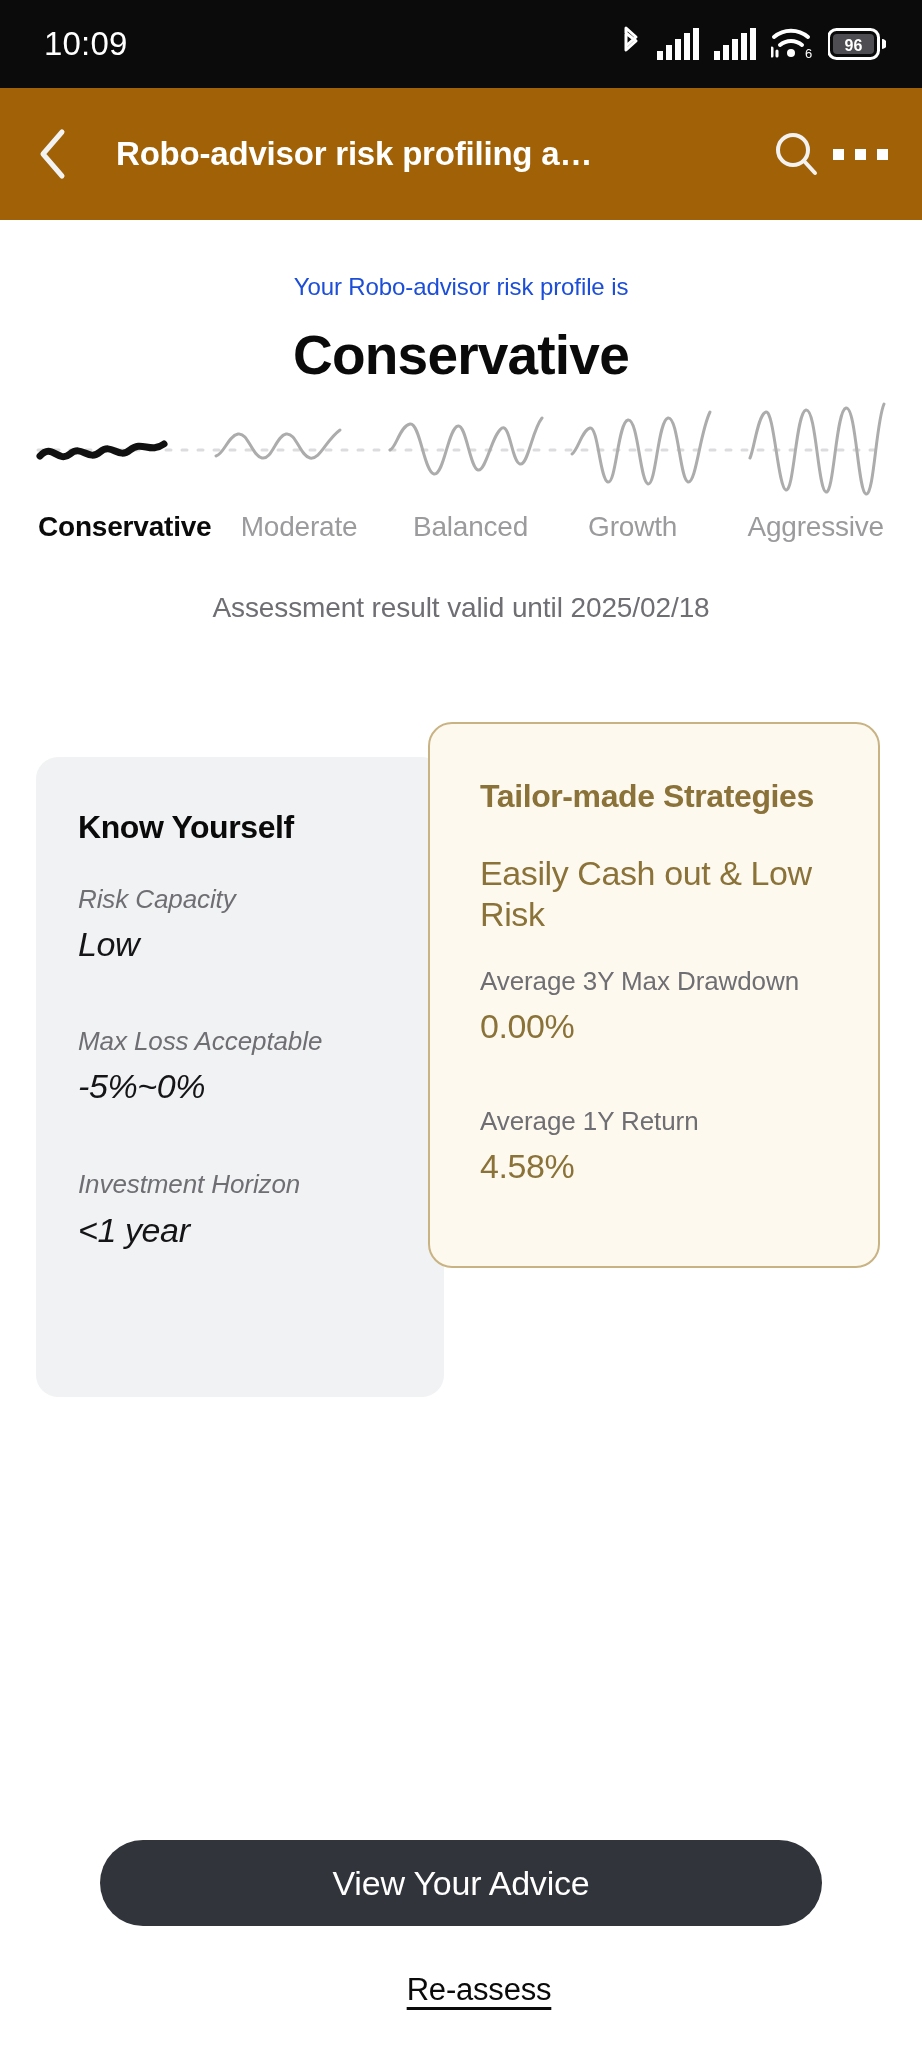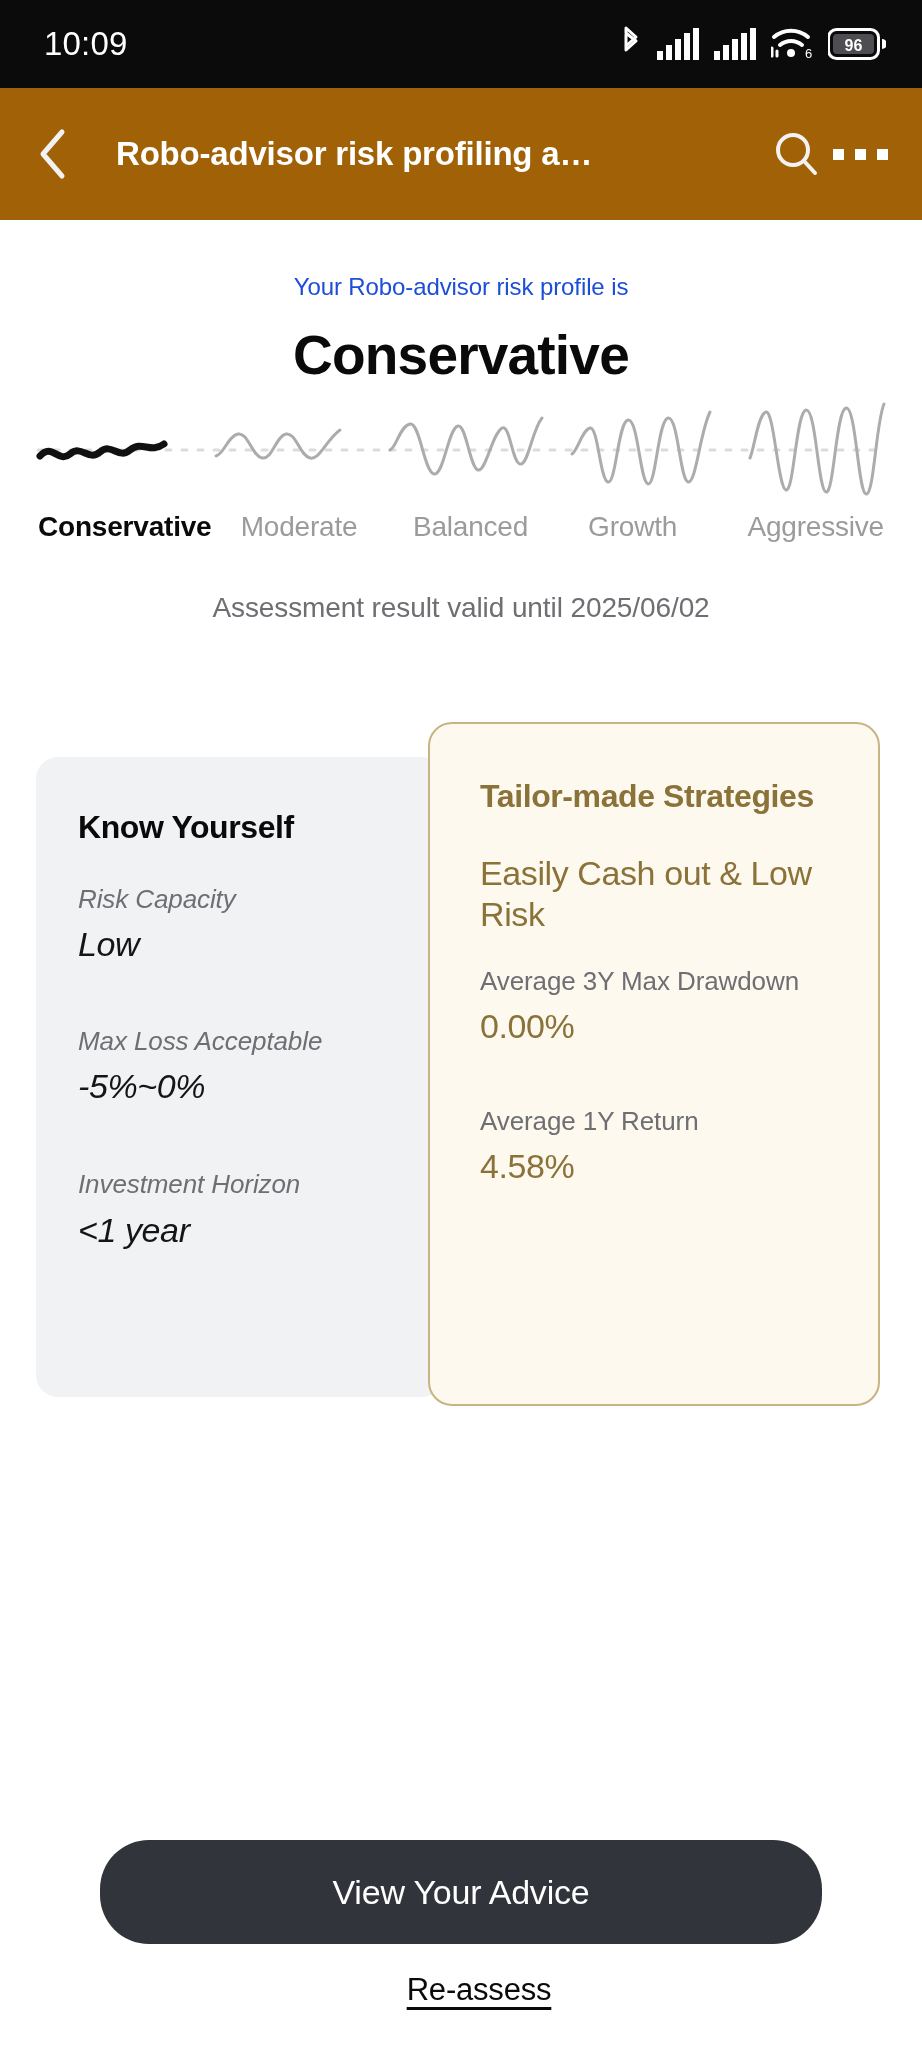--- a/index.html
+++ b/index.html
@@ -68,21 +68,21 @@
   
   .cards{ position:absolute; left:0; top:0; width:922px; height:2049px; pointer-events:none; }
 
   .card-left{
     position:absolute; left:36px; top:757px; width:408px; height:640px;
     background:#F1F2F4; border-radius:22px;
     padding:52px 0 0 42px;
     pointer-events:auto;
   }
   .card-right{
-    position:absolute; left:428px; top:722px; width:452px; height:684px;
+    position:absolute; left:428px; top:722px; width:452px; height:546px;
     background:#FDF9EE; border:2px solid #C9B383; border-radius:24px;
     padding:54px 0 0 50px;
     pointer-events:auto;
   }
 
   .card-title{ font-size:32px; font-weight:700; color:#0a0a0a; letter-spacing:-.4px; }
   .card-title.gold{ color:#8A7239; }
 
   .field{ margin-top:44px; }
   .flabel{ font-size:26px; color:#6e6e73; letter-spacing:-.1px; line-height:1.2; }
@@ -94,21 +94,21 @@
   .r-field3{ margin-top:58px; }
   .rw{ width:352px; }
 
   .lw{ width:330px;font-style:italic; }
   .l-field1{ margin-top:38px; }
   .l-field2{ margin-top:60px; }
   .l-field3{ margin-top:62px; }
 
   
   .cta{
-    position:absolute; left:100px; top:1840px; width:722px; height:104px;
+    position:absolute; left:100px; top:1840px; width:722px; height:86px;
     background:#31343A; border-radius:49px; color:#ffffff;
     display:flex; align-items:center; justify-content:center;
     font-size:34px; letter-spacing:-.2px; cursor:pointer; border:none;
     font-family:"Liberation Sans", sans-serif;
   }
   .reassess{
     position:absolute; left:0; top:1972px; width:922px; text-align:center;
   }
   .reassess span{
     font-size:31px; color:#0a0a0a; text-decoration:underline;
@@ -216,21 +216,21 @@
 </div>
 
 <div class="scalelabels">
   <span class="sl0 active">Conservative</span>
   <span class="sl1">Moderate</span>
   <span class="sl2">Balanced</span>
   <span class="sl3">Growth</span>
   <span class="sl4">Aggressive</span>
 </div>
 
-<div class="validity">Assessment result valid until 2025/06/02</div>
+<div class="validity">Assessment result valid until 2025/02/18</div>
 
 <div class="cards">
 
   <div class="card-left">
     <div class="card-title">Know Yourself</div>
 
     <div class="field l-field1 lw">
       <div class="flabel">Risk Capacity</div>
       <div class="fvalue">Low</div>
     </div>

